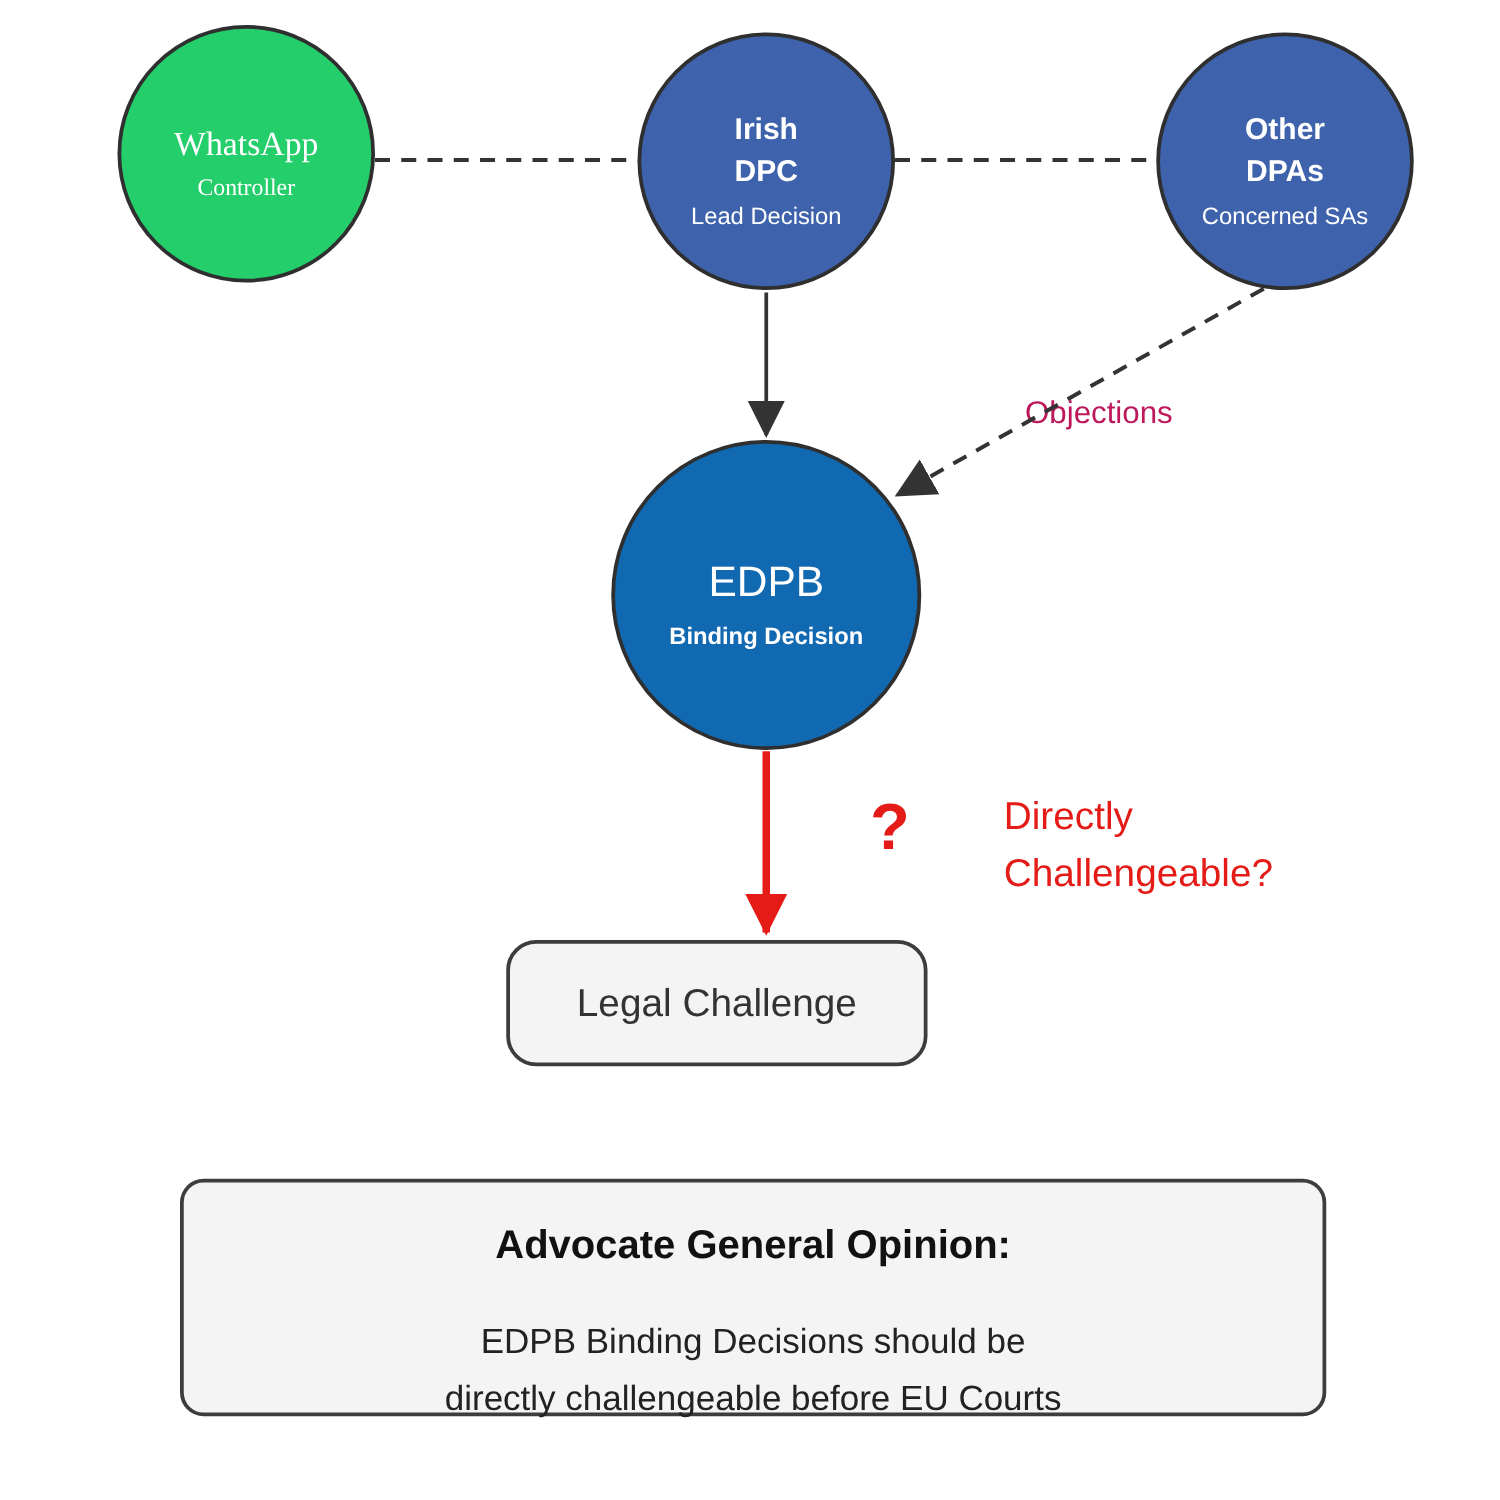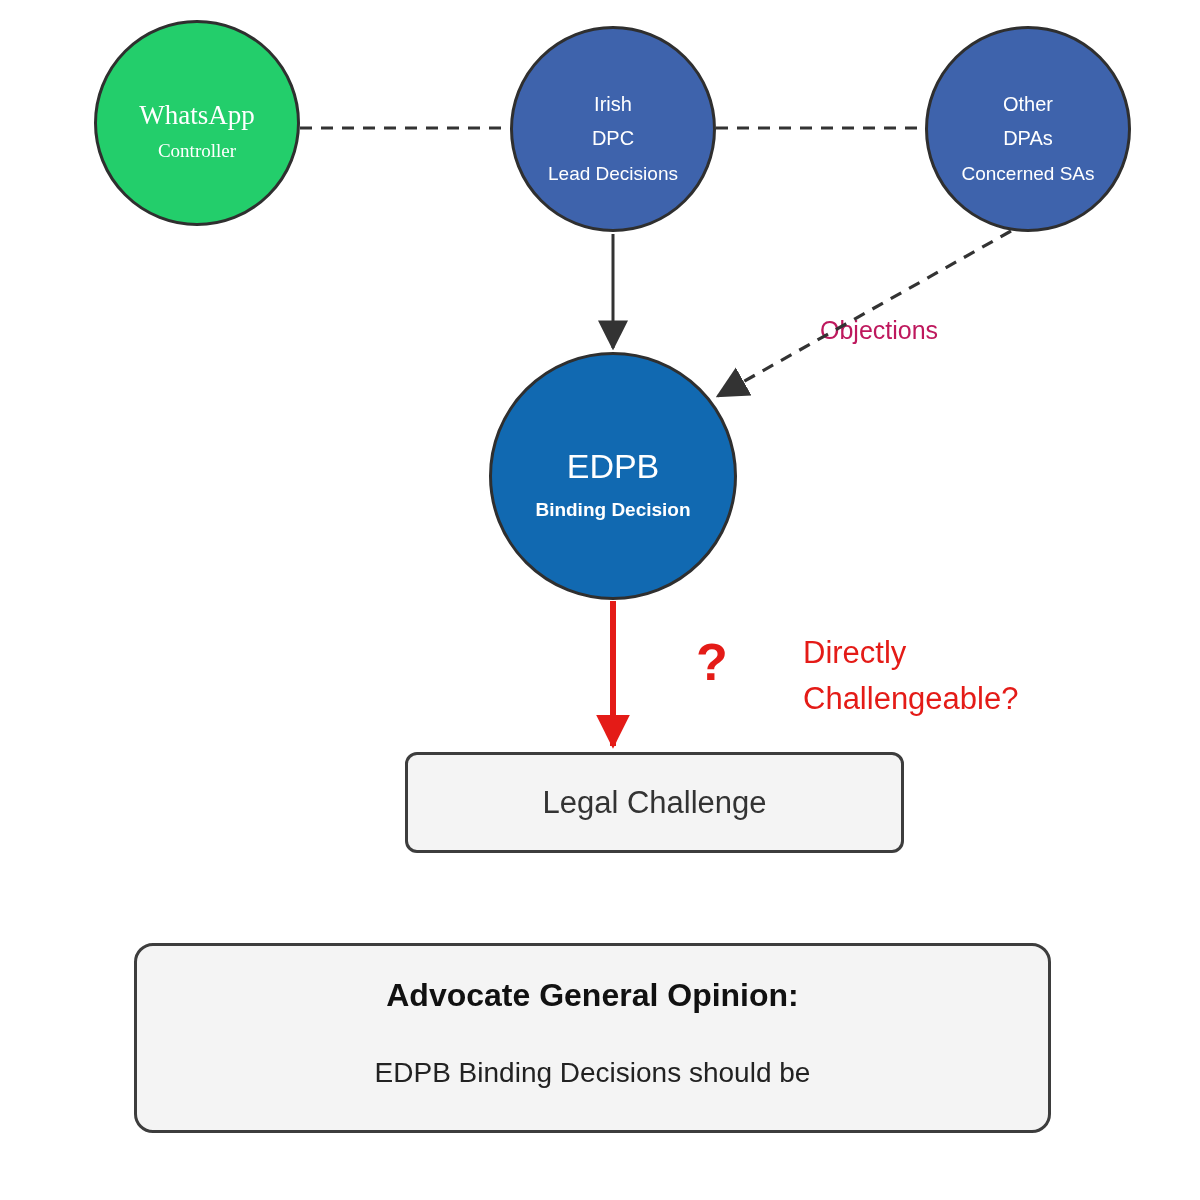--- a/index.html
+++ b/index.html
@@ -54,21 +54,21 @@
   }
   .circle .title   { font-size: 27px; line-height: 33px; }
   .circle .subtitle{ font-size: 19px; line-height: 23px; margin-top: 7px; }
 
   .c-whatsapp { left: 94px;  top: 20px; width: 206px; height: 206px;
                 background: var(--whatsapp_green, #23CE6B); font-family: Liberation Serif, serif; }
   .c-irish    { left: 510px; top: 26px; width: 206px; height: 206px;
                 background: var(--dpa_blue, #3E63AC); }
   .c-other    { left: 925px; top: 26px; width: 206px; height: 206px;
                 background: var(--dpa_blue, #3E63AC); align-items: center; }
-  .c-irish .title, .c-other .title { font-size: 20px; line-height: 34px; }
+  .c-irish .title, .c-other .title { font-size: 24px; line-height: 34px; font-weight: bold; }
   .c-edpb     { left: 489px; top: 352px; width: 248px; height: 248px;
                 background: var(--edpb_blue, #1169B1); }
   .c-edpb .title    { font-size: 34px; line-height: 40px; }
   .c-edpb .subtitle { font-size: 19px; margin-top: 12px; font-weight: bold; }
 
   
   .lbl-objections {
     position: absolute; left: 820px; top: 316px;
     font-size: 25px; color: #be185d; z-index: 2;
   }
@@ -85,27 +85,27 @@
 
   
   .box {
     position: absolute;
     background: var(--box_fill, #F4F4F4);
     border: 3px solid var(--box_border, #3D3D3D);
     box-sizing: border-box;
     z-index: 2;
   }
   .box-legal {
-    left: 405px; top: 752px; width: 499px; height: 101px;
-    border-radius: 12px;
+    left: 405px; top: 752px; width: 337px; height: 101px;
+    border-radius: 24px;
     display: flex; align-items: center; justify-content: center;
     font-size: 31px; color: #333333;
   }
   .box-opinion {
-    left: 134px; top: 943px; width: 917px; height: 190px;
+    left: 144px; top: 943px; width: 917px; height: 190px;
     border-radius: 19px;
     display: flex; flex-direction: column; align-items: center;
     padding-top: 30px; text-align: center;
   }
   .box-opinion .heading {
     font-size: 32px; font-weight: bold; line-height: 38px; color: #111111;
   }
   .box-opinion .body {
     margin-top: 36px; font-size: 28px; line-height: 46px; color: #222222;
   }
@@ -116,21 +116,21 @@
 <div class="canvas">
 
   <div class="circle c-whatsapp">
     <div class="title">WhatsApp</div>
     <div class="subtitle">Controller</div>
   </div>
 
   <div class="circle c-irish">
     <div class="title">Irish</div>
     <div class="title">DPC</div>
-    <div class="subtitle">Lead Decisions</div>
+    <div class="subtitle">Lead Decision</div>
   </div>
 
   <div class="circle c-other">
     <div class="title">Other</div>
     <div class="title">DPAs</div>
     <div class="subtitle">Concerned SAs</div>
   </div>
 
   <div class="circle c-edpb">
     <div class="title">EDPB</div>
@@ -145,20 +145,21 @@
   </div>
 
   <div class="box box-legal">
     <span>Legal Challenge</span>
   </div>
 
   <div class="box box-opinion">
     <div class="heading">Advocate General Opinion:</div>
     <div class="body">
       <div>EDPB Binding Decisions should be</div>
+      <div>directly challengeable before EU Courts</div>
     </div>
   </div>
 
   <svg class="edges" viewBox="0 0 1200 1200">
     <defs>
       <marker id="arrow-dark" viewBox="0 0 10 10" refX="9.2" refY="5" markerWidth="10" markerHeight="11" orient="auto" markerUnits="strokeWidth">
         <path d="M0,0 L10,5 L0,10 Z" fill="#333333"></path>
       </marker>
       <marker id="arrow-red" viewBox="0 0 10 10" refX="9.2" refY="5" markerWidth="5.6" markerHeight="6.6" orient="auto" markerUnits="strokeWidth">
         <path d="M0,0 L10,5 L0,10 Z" fill="#E41B17"></path>

